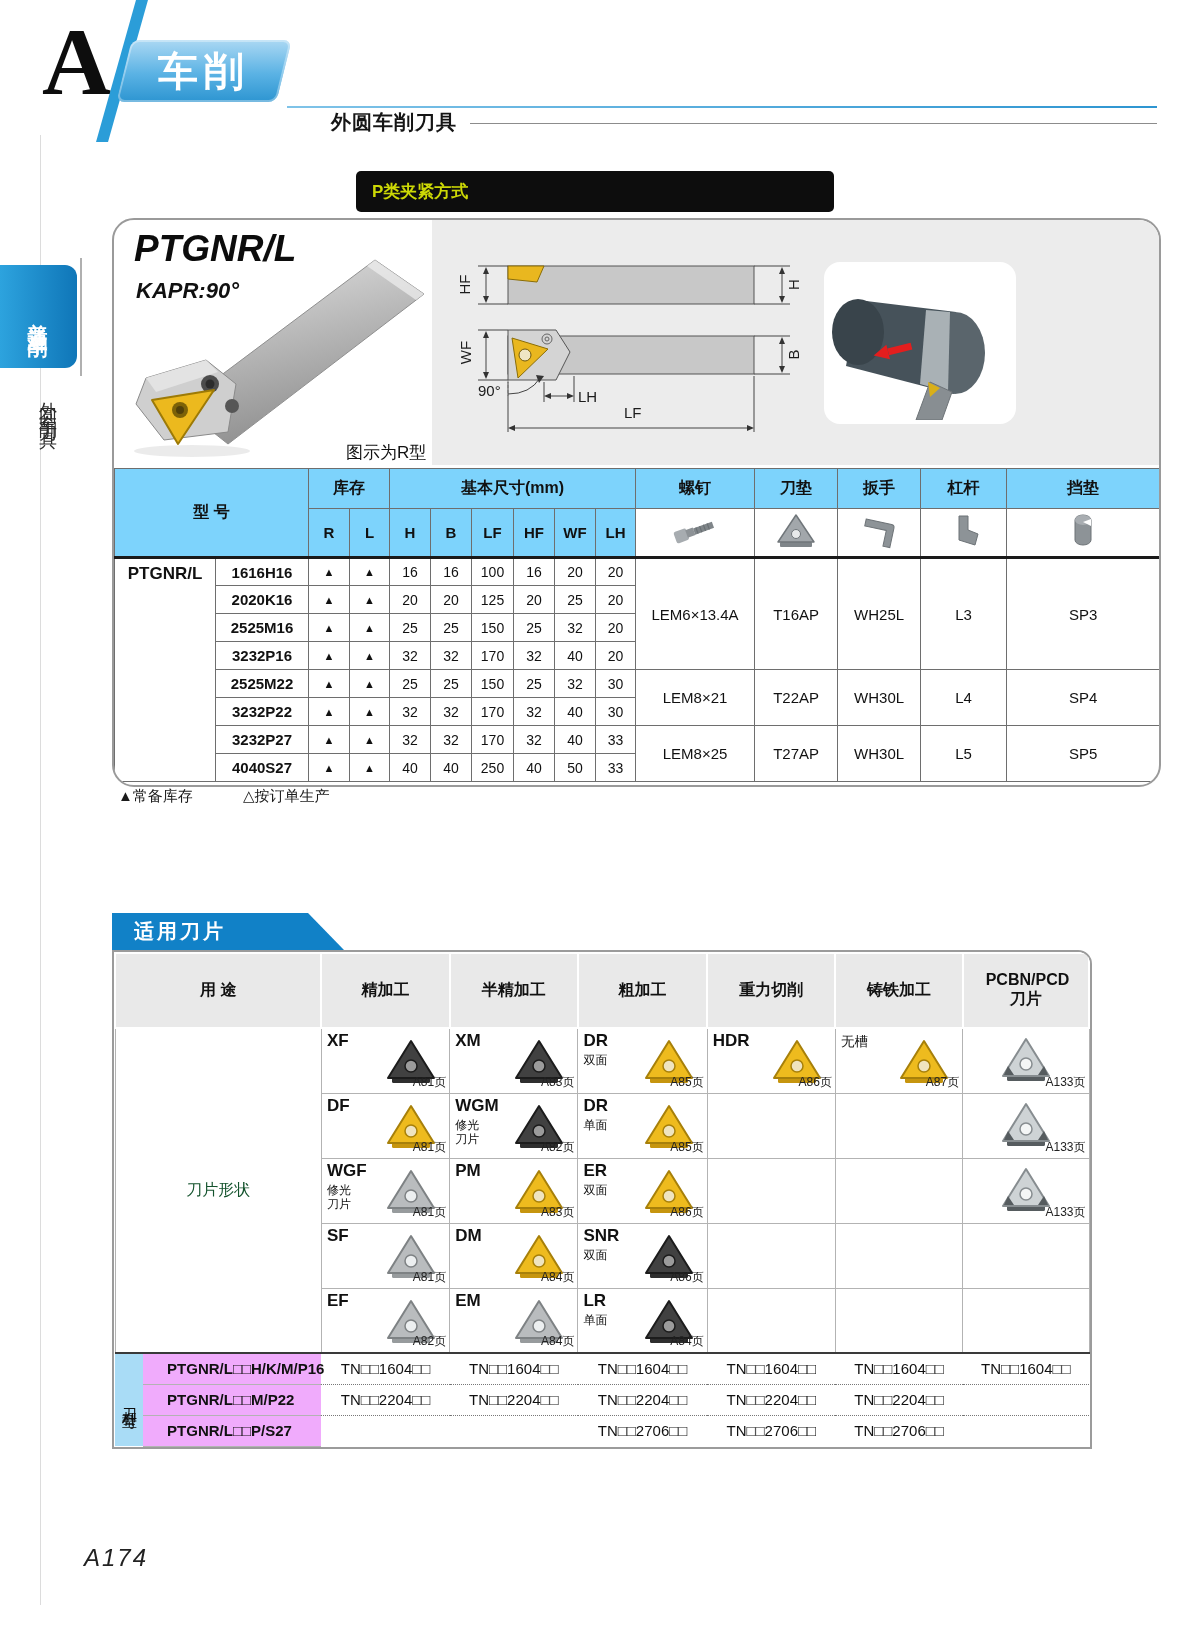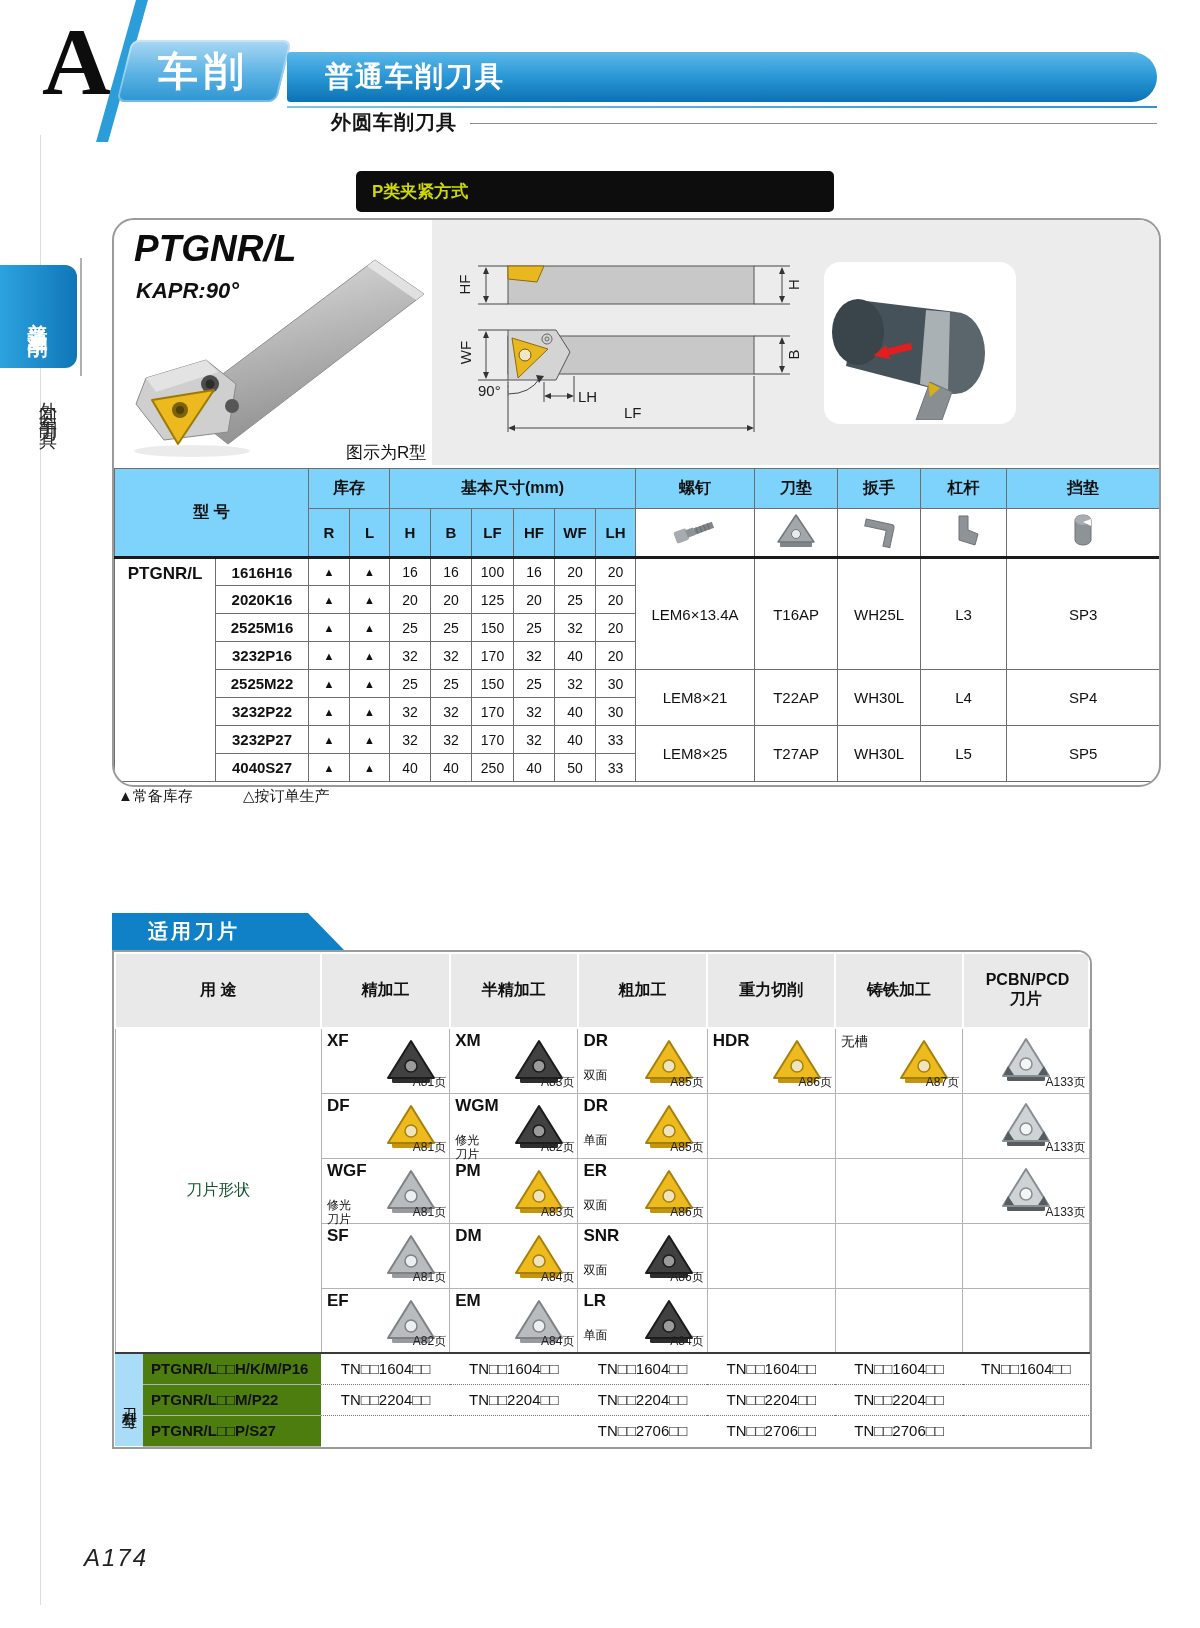--- a/index.html
+++ b/index.html
@@ -71,60 +71,57 @@
   .spec td.acc{font-size:15px;}
   .spec tbody td.dot{border-top:1px dotted #8a8a8a;}
   .spec tbody tr.first td{border-top:3px solid #1a1a1a;}
 
   .footnote{position:absolute;left:118px;top:787px;font-size:15px;color:#1a1a1a;}
   .footnote span{margin-right:46px;}
 
   
   .ins-tab{position:absolute;left:112px;top:913px;width:232px;height:37px;background:#1181c7;
            clip-path:polygon(0 0,196px 0,232px 37px,0 100%);display:flex;align-items:center;}
-  .ins-tab span{color:#fff;font-size:20px;font-weight:bold;letter-spacing:3px;padding-left:36px;text-align:right;}
+  .ins-tab span{color:#fff;font-size:20px;font-weight:bold;letter-spacing:3px;padding-left:22px;text-align:right;}
   .ins-wrap{position:absolute;left:112px;top:950px;width:976px;border:2px solid #9b9b9b;
            border-radius:0 14px 0 0;overflow:hidden;background:#fff;}
   .ins{border-collapse:collapse;table-layout:fixed;width:100%;}
   .ins th{background:#e9e9e9;font-size:16px;font-weight:bold;color:#111;border:2px solid #fff;height:57px;}
   .ins th.pcbn-h{padding:8px 22px;}
   .ins td{border:1px solid #b3b3b3;padding:0;position:relative;}
   .ins td.use{font-size:16px;text-align:center;color:#14532d;}
   .ins tr.irow{height:65px;}
   .ic-code{position:absolute;left:5px;top:2px;font-size:17px;font-weight:bold;color:#111;}
-  .ic-note{position:absolute;left:5px;top:39px;font-size:12px;color:#111;width:28px;line-height:1.2;}
+  .ic-note{position:absolute;left:5px;top:24px;font-size:12px;color:#111;width:28px;line-height:1.2;}
   .ic-note.big{top:5px;font-size:13.5px;width:auto;}
   .ic-svg{position:absolute;right:12px;top:9px;}
   .ic-svg.center{left:50%;right:auto;top:7px;transform:translateX(-50%);}
   .ic-page{position:absolute;right:3px;bottom:2px;font-size:12px;color:#222;}
   .ins tr.hrow{height:31px;}
   .ins td.strip{background:#a9dcf6;border:none;text-align:center;}
   .vtext3{writing-mode:vertical-rl;text-orientation:upright;font-size:15px;color:#0d0d0d;letter-spacing:2px;display:inline-block;}
-  .ins td.hlabel{background:#4d7c0f;font-size:15px;font-weight:bold;text-align:left;padding-left:8px;border-left:none;border-right:none;}
+  .ins td.hlabel{background:#f0abfc;font-size:15px;font-weight:bold;text-align:left;padding-left:24px;border-left:none;border-right:none;}
   .ins td.hval{font-size:15px;text-align:center;border:none;}
   .ins tr.hrow0 td{border-top:2px solid #3a3a3a;}
   .ins tr.hrowN td{border-top:1px dotted #777;}
 
   .pageno{position:absolute;left:84px;top:1544px;font-size:24px;font-style:italic;color:#222;letter-spacing:2px;}
 </style>
 </head>
 <body>
 
 <div class="page">
   <div class="left-rule"></div>
 
   <div class="hdr-a">A</div>
   <svg class="hdr-diag" width="70" height="142">
     <polygon points="52,0 64,0 24,142 12,142" fill="#2b9dd8"></polygon>
   </svg>
   <div class="hdr-tab">
     <span class="hdr-tab-inner">车削</span>
-  </div>
-  <div class="hdr-bar">
-    <span>普通车削刀具</span>
   </div>
   <div class="hdr-line1"></div>
   <div class="hdr-sub">外圆车削刀具</div>
   <div class="hdr-line2"></div>
 
   <div class="black-title">
     <span class="bt-badge">P类夹紧方式</span>
   </div>
 
   <div class="side-tab">

